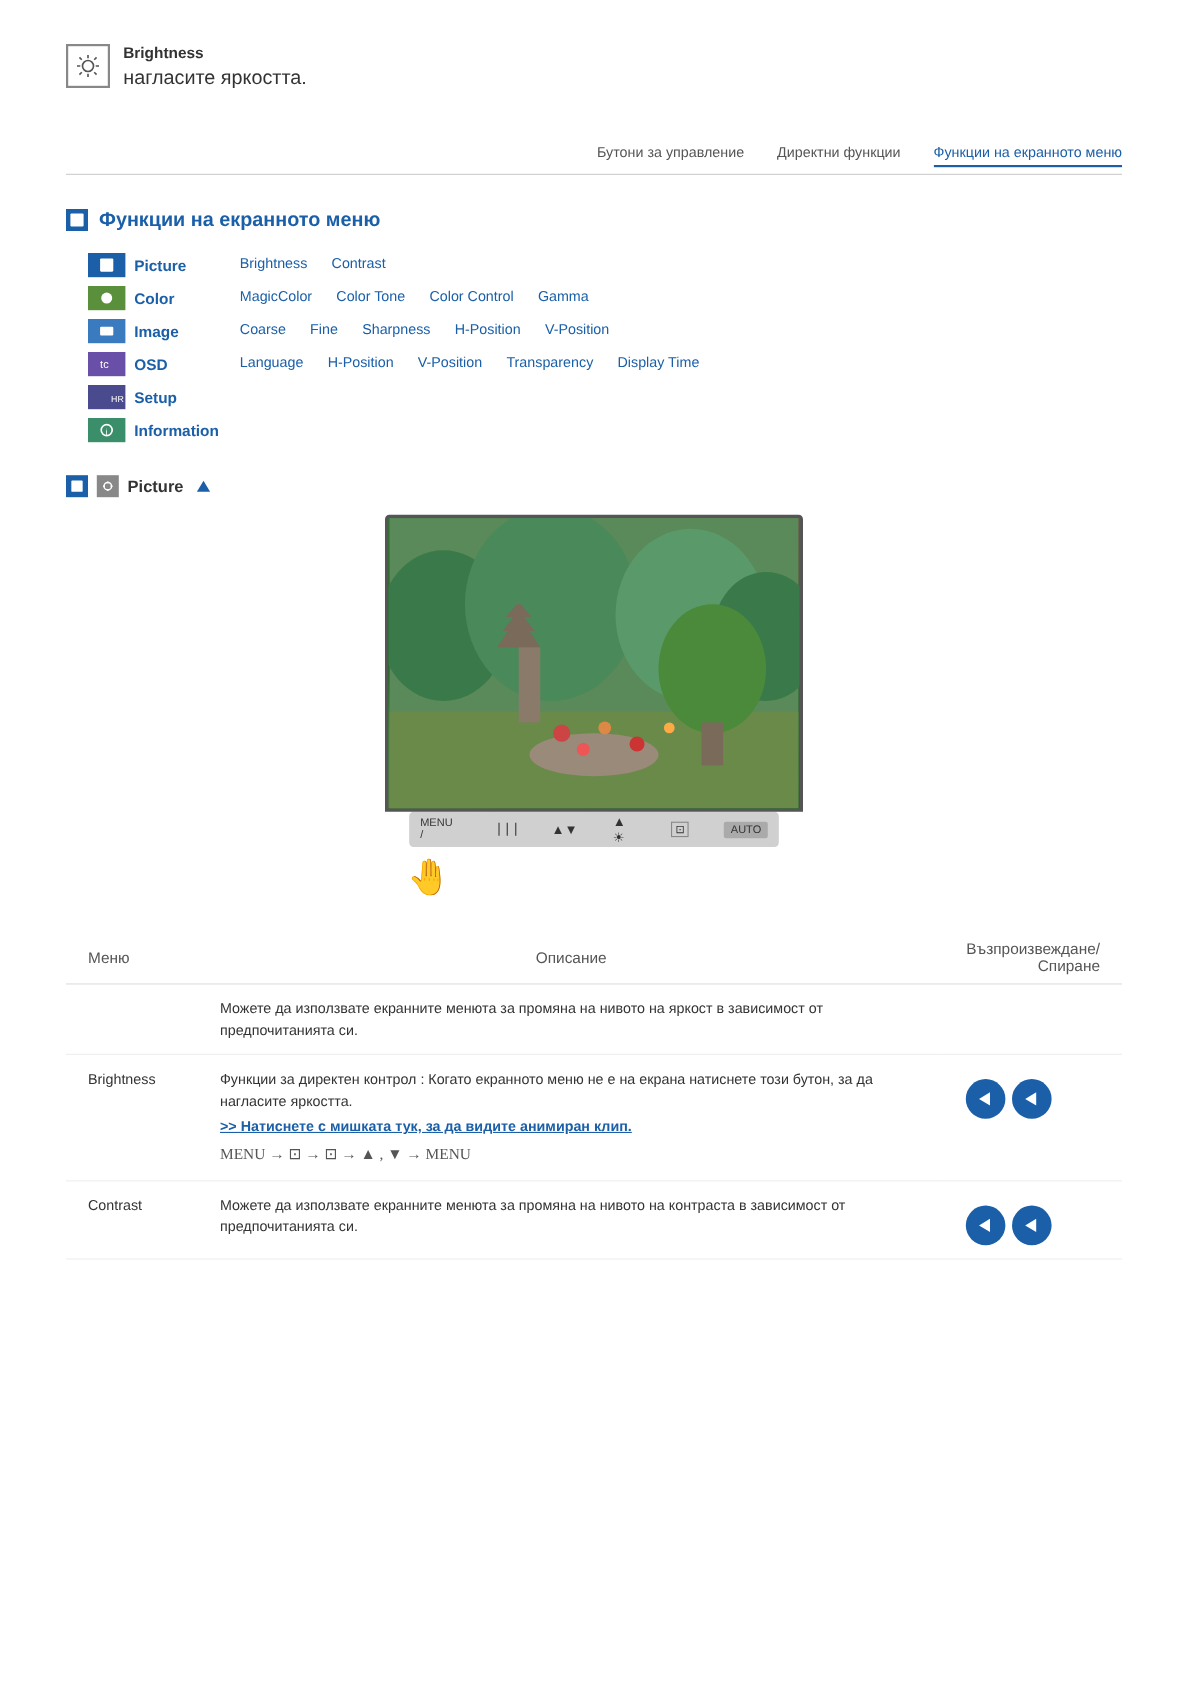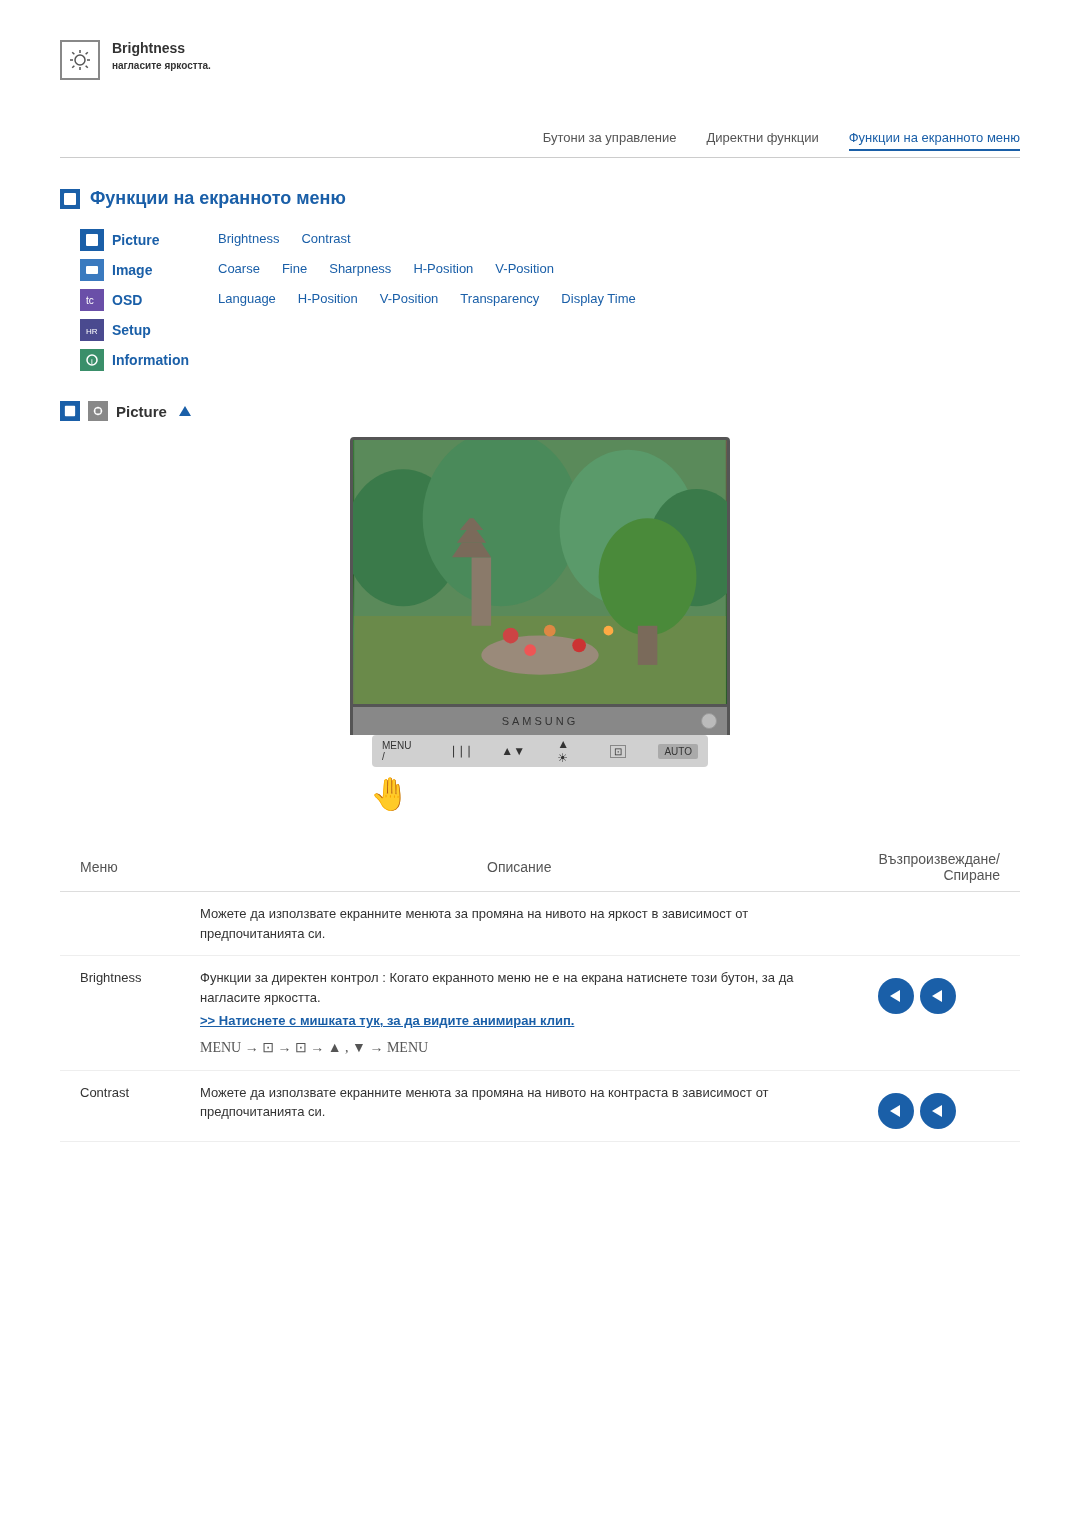--- a/index.html
+++ b/index.html
@@ -37,23 +37,22 @@
     .top-text-block {
       display: flex;
       flex-direction: column;
     }
     .brightness-title {
       font-weight: bold;
       font-size: 14px;
       margin-bottom: 4px;
     }
     .brightness-desc {
-      font-size: 10px;
+      font-size: 18px;
       color: #333;
-      font-weight: bold;
     }
 
     
     .nav-tabs {
       display: flex;
       justify-content: flex-end;
       border-bottom: 1px solid #ccc;
       margin-bottom: 30px;
       padding-bottom: 6px;
       gap: 30px;
@@ -106,32 +105,32 @@
       margin-bottom: 8px;
     }
     .menu-category {
       display: flex;
       align-items: center;
       gap: 8px;
       width: 130px;
       flex-shrink: 0;
     }
     .category-icon {
-      width: 24px;
+      width: 34px;
       height: 22px;
       display: flex;
       align-items: center;
       justify-content: center;
       flex-shrink: 0;
     }
     .category-icon.blue-icon { background: #1a5fa8; }
     .category-icon.green-icon { background: #5a8f3c; }
     .category-icon.blue2-icon { background: #3a7abf; }
     .category-icon.purple-icon { background: #6a4fa8; }
-    .category-icon.dark-icon { background: #4a4a8f; }
+    .category-icon.dark-icon { background: #4a4a8f; justify-content: flex-end; }
     .category-icon.info-icon { background: #3a8f6a; }
     .category-icon svg {
       width: 14px;
       height: 14px;
       fill: white;
     }
     .category-label {
       font-weight: bold;
       color: #1a5fa8;
       font-size: 14px;
@@ -387,20 +386,36 @@
           </svg>
       </div>
       <span class="category-label">Picture</span>
     </div>
     <div class="menu-items">
       <span class="menu-item">Brightness</span>
       <span class="menu-item">Contrast</span>
     </div>
   </div>
 
+  <div class="menu-row">
+    <div class="menu-category">
+      <div class="category-icon green-icon">
+        <svg viewBox="0 0 14 14">
+            <circle cx="7" cy="7" r="5"></circle>
+          </svg>
+      </div>
+      <span class="category-label">Color</span>
+    </div>
+    <div class="menu-items">
+      <span class="menu-item">MagicColor</span>
+      <span class="menu-item">Color Tone</span>
+      <span class="menu-item">Color Control</span>
+      <span class="menu-item">Gamma</span>
+    </div>
+  </div>
 
   <div class="menu-row">
     <div class="menu-category">
       <div class="category-icon blue2-icon">
         <svg viewBox="0 0 14 14">
             <rect x="1" y="3" width="12" height="8" rx="1"></rect>
           </svg>
       </div>
       <span class="category-label">Image</span>
     </div>
@@ -503,24 +518,20 @@
           <ellipse cx="300" cy="140" rx="50" ry="60" fill="#4a8a3a"></ellipse>
           <rect x="290" y="190" width="20" height="40" fill="#7a6a5a"></rect>
 
           <circle cx="160" cy="200" r="8" fill="#cc4444"></circle>
           <circle cx="200" cy="195" r="6" fill="#dd8844"></circle>
           <circle cx="230" cy="210" r="7" fill="#cc3333"></circle>
           <circle cx="260" cy="195" r="5" fill="#ffaa44"></circle>
           <circle cx="180" cy="215" r="6" fill="#ee5555"></circle>
         </svg>
       </div>
-    </div>
-    <div class="monitor-brand">
-      <span>SAMSUNG</span>
-      <div class="monitor-brand-circle"></div>
     </div>
 
     <div class="control-bar">
       <span style="font-size:10px;">MENU / </span>
       <span>▕▕▕</span>
       <span style="font-size:12px;">▲▼</span>
       <span style="font-size:12px;">▲☀</span>
       <span style="border:1px solid #888; padding:0 3px;">⊡</span>
       <span class="auto-btn">AUTO</span>
     </div>

